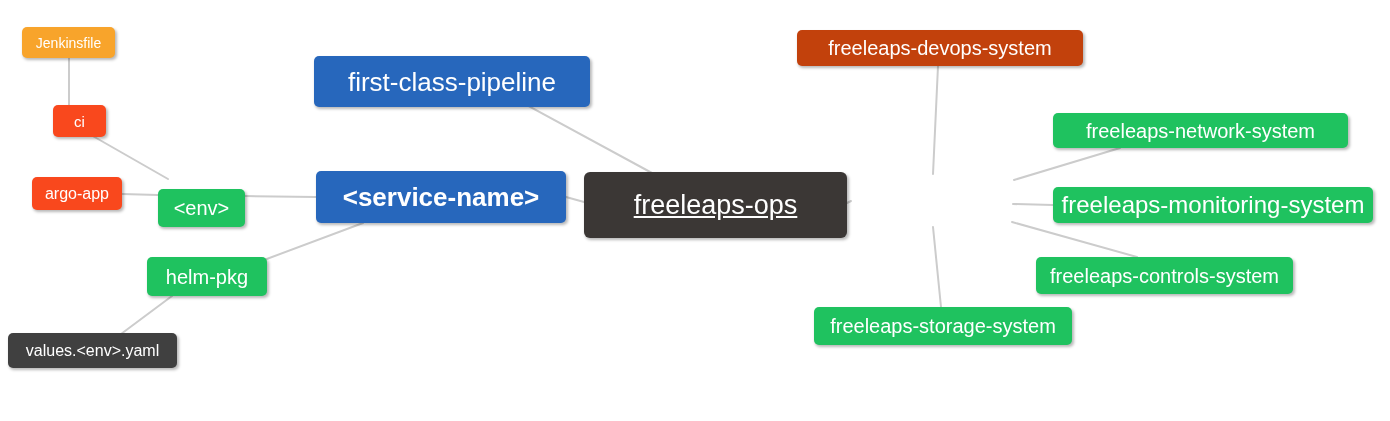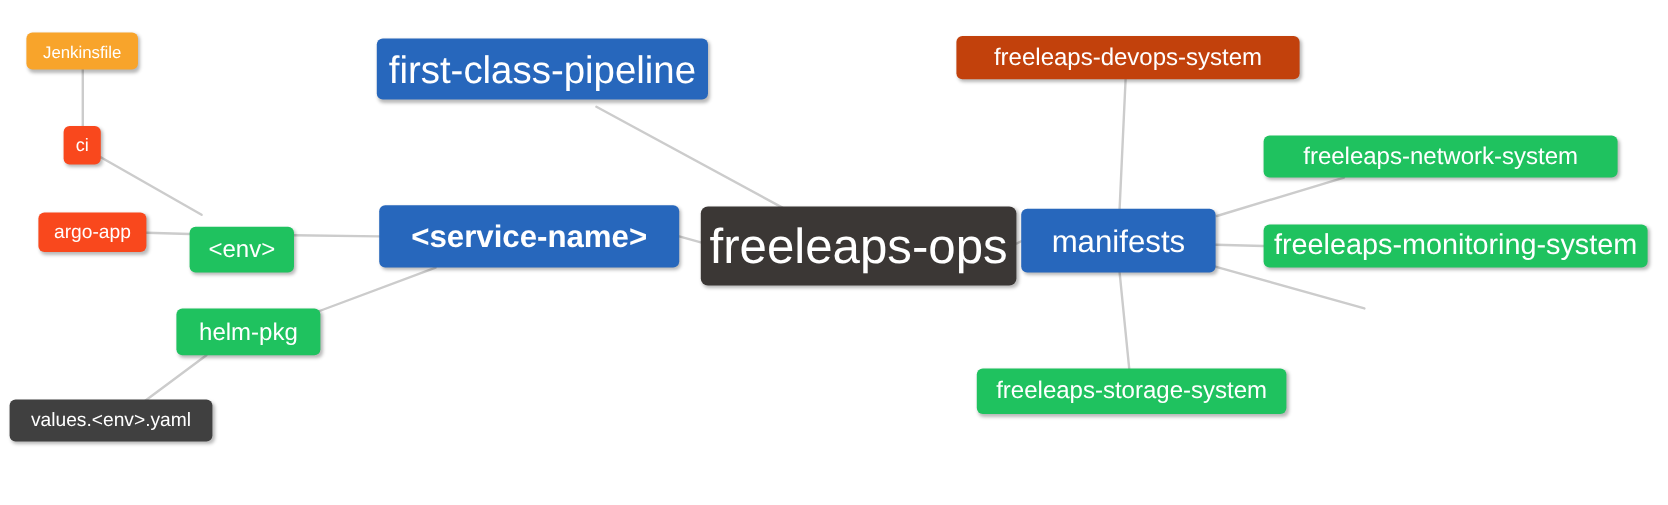--- a/index.html
+++ b/index.html
@@ -43,26 +43,26 @@
       <line x1="566" y1="197" x2="584" y2="202" stroke="#cccccc" stroke-width="2" stroke-linecap="round"></line>
       <line x1="847" y1="203" x2="851" y2="201" stroke="#cccccc" stroke-width="2" stroke-linecap="round"></line>
       <line x1="933" y1="174" x2="938" y2="66" stroke="#cccccc" stroke-width="2" stroke-linecap="round"></line>
       <line x1="1014" y1="180" x2="1120" y2="148" stroke="#cccccc" stroke-width="2" stroke-linecap="round"></line>
       <line x1="1013" y1="204" x2="1053" y2="205" stroke="#cccccc" stroke-width="2" stroke-linecap="round"></line>
       <line x1="1012" y1="222" x2="1137" y2="257" stroke="#cccccc" stroke-width="2" stroke-linecap="round"></line>
       <line x1="933" y1="227" x2="941" y2="307" stroke="#cccccc" stroke-width="2" stroke-linecap="round"></line>
     </svg>
 
 <div class="node orange" style="left: 22px; top: 27px; width: 93px; height: 31px; font-size: 14px; background: rgb(248, 164, 43);">Jenkinsfile</div>
-    <div class="node red" style="left: 53px; top: 105px; width: 31px; height: 32px; font-size: 15px; background: rgb(249, 72, 29);">ci</div>
+    <div class="node red" style="left: 53px; top: 105px; width: 53px; height: 32px; font-size: 15px; background: rgb(249, 72, 29);">ci</div>
     <div class="node red" style="left: 32px; top: 177px; width: 90px; height: 33px; font-size: 16px; background: rgb(249, 72, 29);">argo-app</div>
     <div class="node green" style="left: 158px; top: 177px; width: 87px; height: 38px; font-size: 20px; background: rgb(31, 194, 95); margin-top: 12px;">&lt;env&gt;</div>
     <div class="node green" style="left: 147px; top: 257px; width: 120px; height: 39px; font-size: 20px; background: rgb(31, 194, 95);">helm-pkg</div>
     <div class="node red" style="left: 8px; top: 333px; width: 169px; height: 35px; font-size: 16px; background: #404040;">values.&lt;env&gt;.yaml</div>
-    <div class="node blue" style="left: 314px; top: 32px; width: 276px; height: 51px; font-size: 32px; background: rgb(39, 103, 188);">first-class-pipeline</div>
+    <div class="node blue" style="left: 314px; top: 56px; width: 276px; height: 51px; font-size: 26px; background: rgb(39, 103, 188);">first-class-pipeline</div>
     <div class="node blue" style="left: 316px; top: 171px; width: 250px; height: 52px; font-size: 26px; background: rgb(39, 103, 188); font-weight: bold;">&lt;service-name&gt;</div>
-    <div class="node root" style="left: 584px; top: 172px; width: 263px; height: 66px; font-size: 41px; background: rgb(59, 55, 53);">freeleaps-ops</div>
-    <div class="node blue" style="left: 851px; top: 174px; width: 162px; height: 53px; font-size: 26px; background: rgb(39, 103, 188);">manifests</div>
+    <div class="node root" style="left: 584px; top: 172px; width: 263px; height: 66px; font-size: 27px; background: rgb(59, 55, 53); text-decoration: underline;">freeleaps-ops</div>
     <div class="node green" style="left: 797px; top: 30px; width: 286px; height: 36px; font-size: 20px; background: #c2410c;">freeleaps-devops-system</div>
     <div class="node green" style="left: 1053px; top: 113px; width: 295px; height: 35px; font-size: 20px; background: rgb(31, 194, 95); text-align: center;">freeleaps-network-system</div>
     <div class="node green" style="left: 1053px; top: 187px; width: 320px; height: 36px; font-size: 24px; background: rgb(31, 194, 95);">freeleaps-monitoring-system</div>
+    <div class="node green" style="left: 1036px; top: 257px; width: 257px; height: 37px; font-size: 20px; background: rgb(31, 194, 95);">freeleaps-controls-system</div>
     <div class="node green" style="left: 814px; top: 307px; width: 258px; height: 38px; font-size: 20px; background: rgb(31, 194, 95); text-align: right;">freeleaps-storage-system</div>
   </div>
 
 </body></html>

